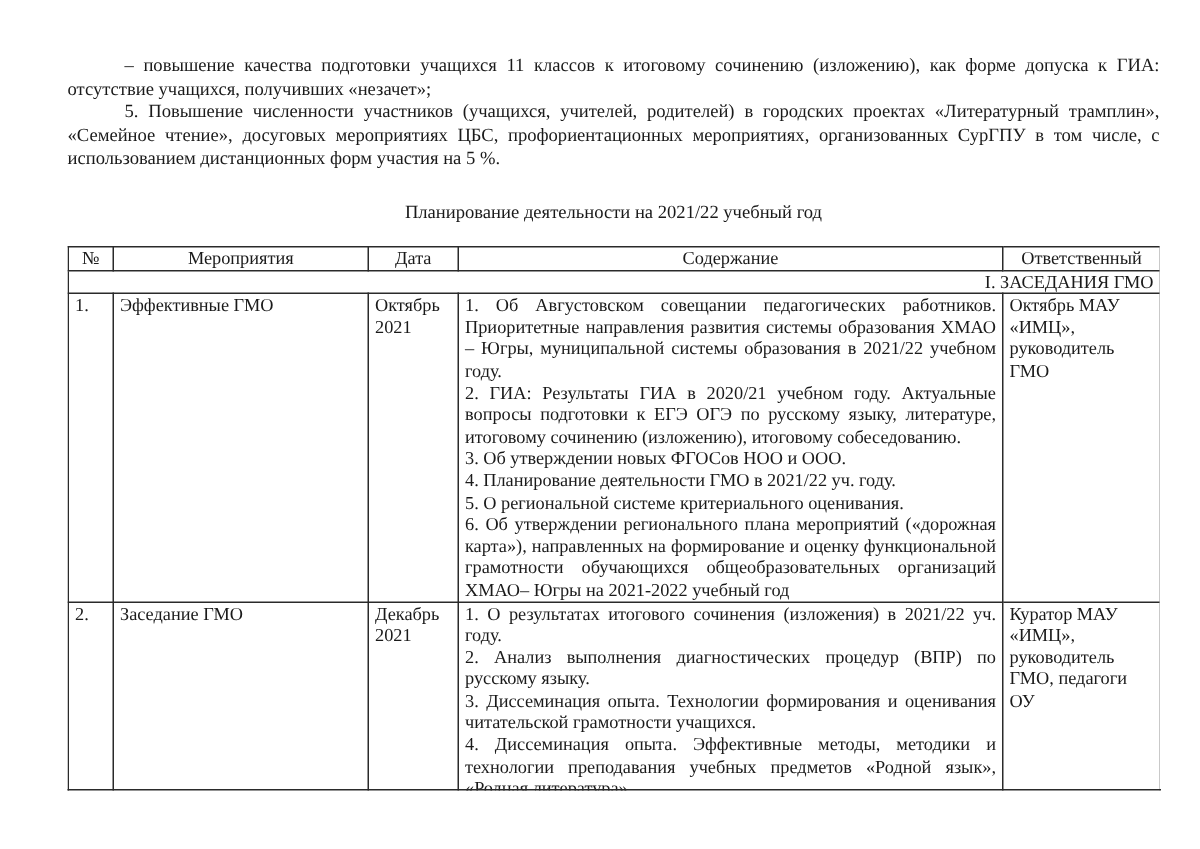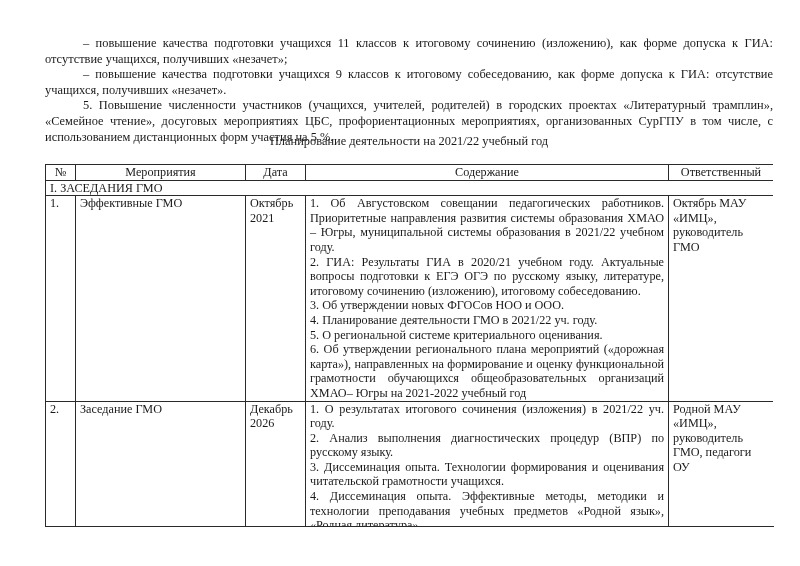--- a/index.html
+++ b/index.html
@@ -12,34 +12,33 @@
   .caption { position: absolute; left: 45px; top: 134px; width: 728px;
              text-align: center; font-size: 12.4px; line-height: 15px; }
   table.plan { position: absolute; left: 45px; top: 164px; width: 728px;
                border-collapse: collapse; font-size: 12.2px; line-height: 14.6px;
                table-layout: fixed; }
   table.plan td, table.plan th { border: 1px solid #2a2a2a; vertical-align: top;
                padding: 0 4px; font-weight: normal; }
   table.plan th { text-align: center; }
   col.c-num { width: 30px; } col.c-event { width: 170px; } col.c-date { width: 60px; }
   col.c-content { width: 363px; } col.c-resp { width: 105px; }
-  .section td { text-align: left; }
+  .section td { text-align: right; }
   .content p { margin: 0; text-align: justify; }
   tr.cut td { border-bottom: 1px solid #2a2a2a; }
   .wrap { position: absolute; left: 45px; top: 164px; width: 728px; height: 363px; overflow: hidden; }
   .wrap table.plan { position: static; }
 </style>
 </head>
 <body>
 
 <div class="page">
 
   <div class="intro">
     <p>– повышение качества подготовки учащихся 11 классов к итоговому сочинению (изложению), как форме допуска к ГИА: отсутствие учащихся, получивших «незачет»;</p>
-    <p>– повышение качества подготовки учащихся 9 классов к итоговому собеседованию, как форме допуска к ГИА: отсутствие учащихся, получивших «незачет».</p>
     <p>5. Повышение численности участников (учащихся, учителей, родителей) в городских проектах «Литературный трамплин», «Семейное чтение», досуговых мероприятиях ЦБС, профориентационных мероприятиях, организованных СурГПУ в том числе, с использованием дистанционных форм участия на 5 %.</p>
   </div>
 
   <div class="caption">Планирование деятельности на 2021/22 учебный год</div>
 
   <div class="wrap">
   <table class="plan">
     <colgroup>
       <col class="c-num">
           <col class="c-event">
@@ -68,28 +67,28 @@
         <p>3. Об утверждении новых ФГОСов НОО и ООО.</p>
         <p>4. Планирование деятельности ГМО в 2021/22 уч. году.</p>
         <p>5. О региональной системе критериального оценивания.</p>
         <p>6. Об утверждении регионального плана мероприятий («дорожная карта»), направленных на формирование и оценку функциональной грамотности обучающихся общеобразовательных организаций ХМАО– Югры на 2021-2022 учебный год</p>
       </td>
       <td>Октябрь МАУ «ИМЦ», руководитель ГМО</td>
     </tr>
     <tr class="cut">
       <td>2.</td>
       <td>Заседание ГМО</td>
-      <td>Декабрь 2026</td>
+      <td>Декабрь 2021</td>
       <td class="content">
         <p>1. О результатах итогового сочинения (изложения) в 2021/22 уч. году.</p>
         <p>2. Анализ выполнения диагностических процедур (ВПР) по русскому языку.</p>
         <p>3. Диссеминация опыта. Технологии формирования и оценивания читательской грамотности учащихся.</p>
         <p>4. Диссеминация опыта. Эффективные методы, методики и технологии преподавания учебных предметов «Родной язык», «Родная литература».</p>
 
       </td>
-      <td>Родной МАУ «ИМЦ», руководитель ГМО, педагоги ОУ</td>
+      <td>Куратор МАУ «ИМЦ», руководитель ГМО, педагоги ОУ</td>
     </tr>
   </tbody>
       </table>
   </div>
   <div style="position:absolute;left:45px;top:526px;width:729px;height:1px;background:#2a2a2a;"></div>
 
 </div>
 
 </body></html>

